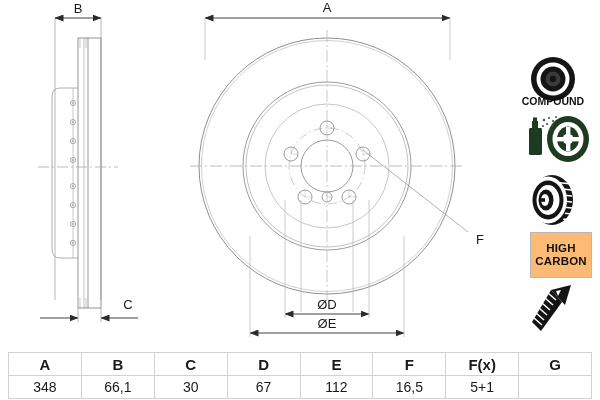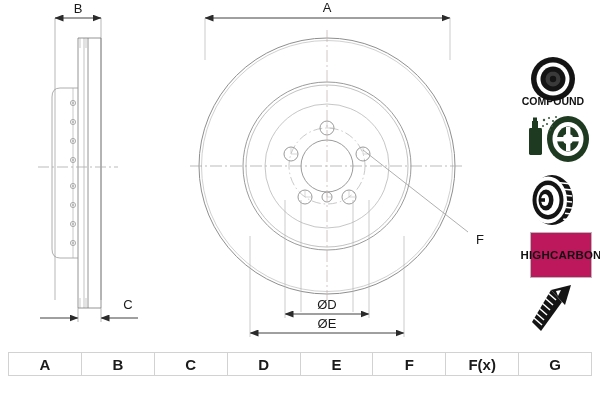--- a/index.html
+++ b/index.html
@@ -10,22 +10,22 @@
   .dimlabel{font-family:"Liberation Sans",sans-serif;font-size:13px;fill:#1a1a1a;}
   .badgetext{font-family:"Liberation Sans",sans-serif;font-weight:bold;fill:#111;}
   
   #spec-table{position:absolute;left:8px;top:352px;width:584px;
               border-collapse:collapse;table-layout:fixed;}
   #spec-table td{border:1px solid #d2d2d2;height:22px;text-align:center;
                  font-size:14px;color:#1a1a1a;padding:0;}
   #spec-table tr.hdr td{font-weight:bold;font-size:15px;}
   
   #hc-box{position:absolute;left:530px;top:232px;width:60px;height:44px;
-          border:1px solid #b8b8b8;background:#be185d;display:flex;
-          flex-direction:row;align-items:center;justify-content:center;
+          border:1px solid #b8b8b8;background:#fdba74;display:flex;
+          flex-direction:column;align-items:center;justify-content:center;
           line-height:1.12;}
   #hc-box span{font-size:11.5px;font-weight:bold;letter-spacing:.2px;color:#111;}
 </style>
 </head>
 <body>
 
 <div id="stage">
 
   <svg width="600" height="400" viewBox="0 0 600 400">
     <defs>
@@ -256,16 +256,26 @@
       <tr class="hdr">
         <td>A</td>
         <td>B</td>
         <td>C</td>
         <td>D</td>
         <td>E</td>
         <td>F</td>
         <td>F(x)</td>
         <td>G</td>
       </tr>
+      <tr>
+        <td>348</td>
+        <td>66,1</td>
+        <td>30</td>
+        <td>67</td>
+        <td>112</td>
+        <td>16,5</td>
+        <td>5+1</td>
+        <td></td>
+      </tr>
     </tbody>
   </table>
 
 </div>
 
 </body></html>

